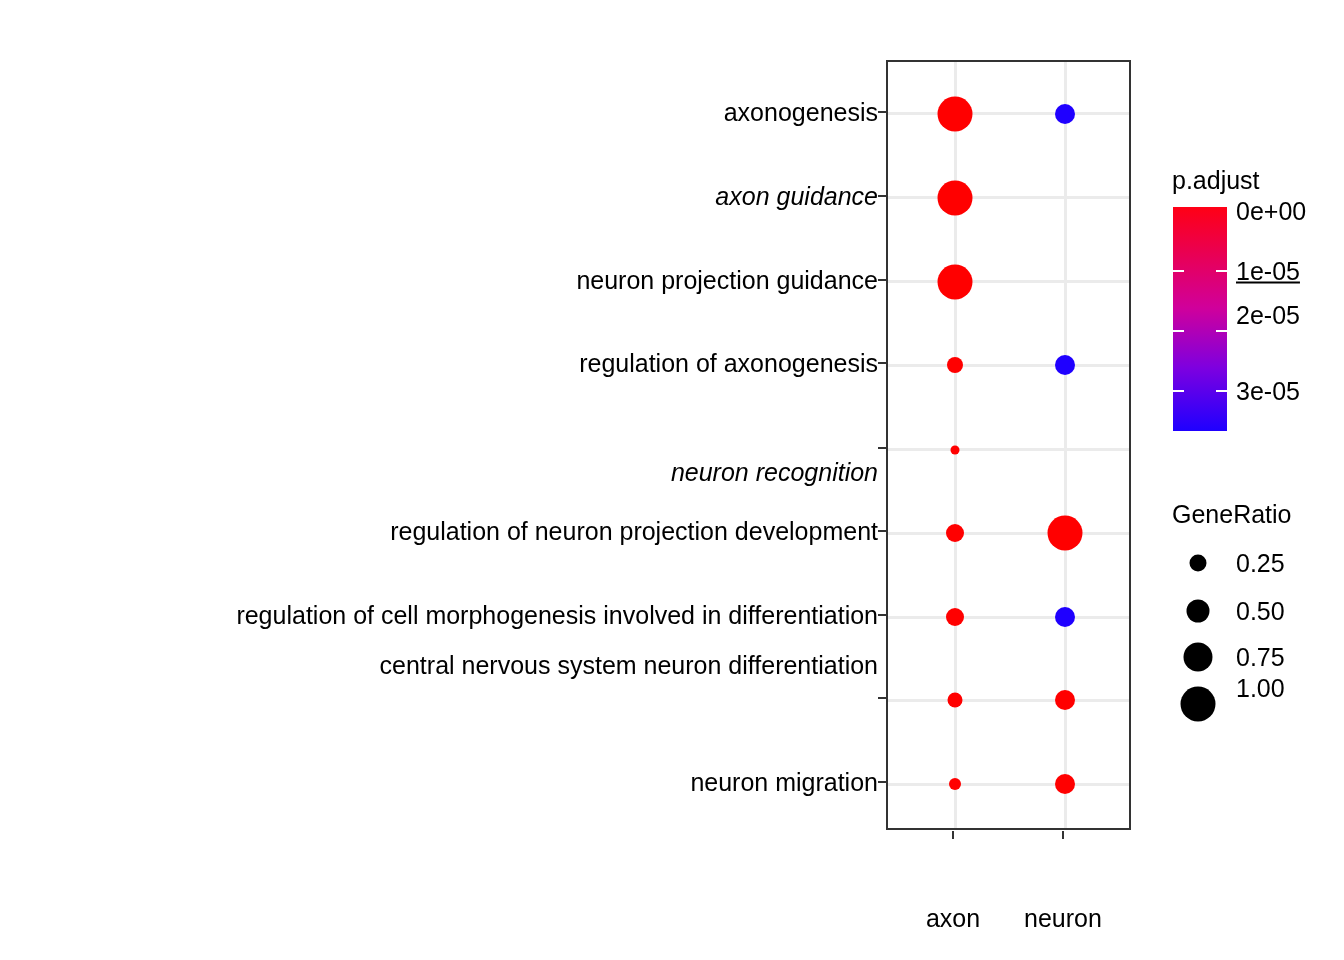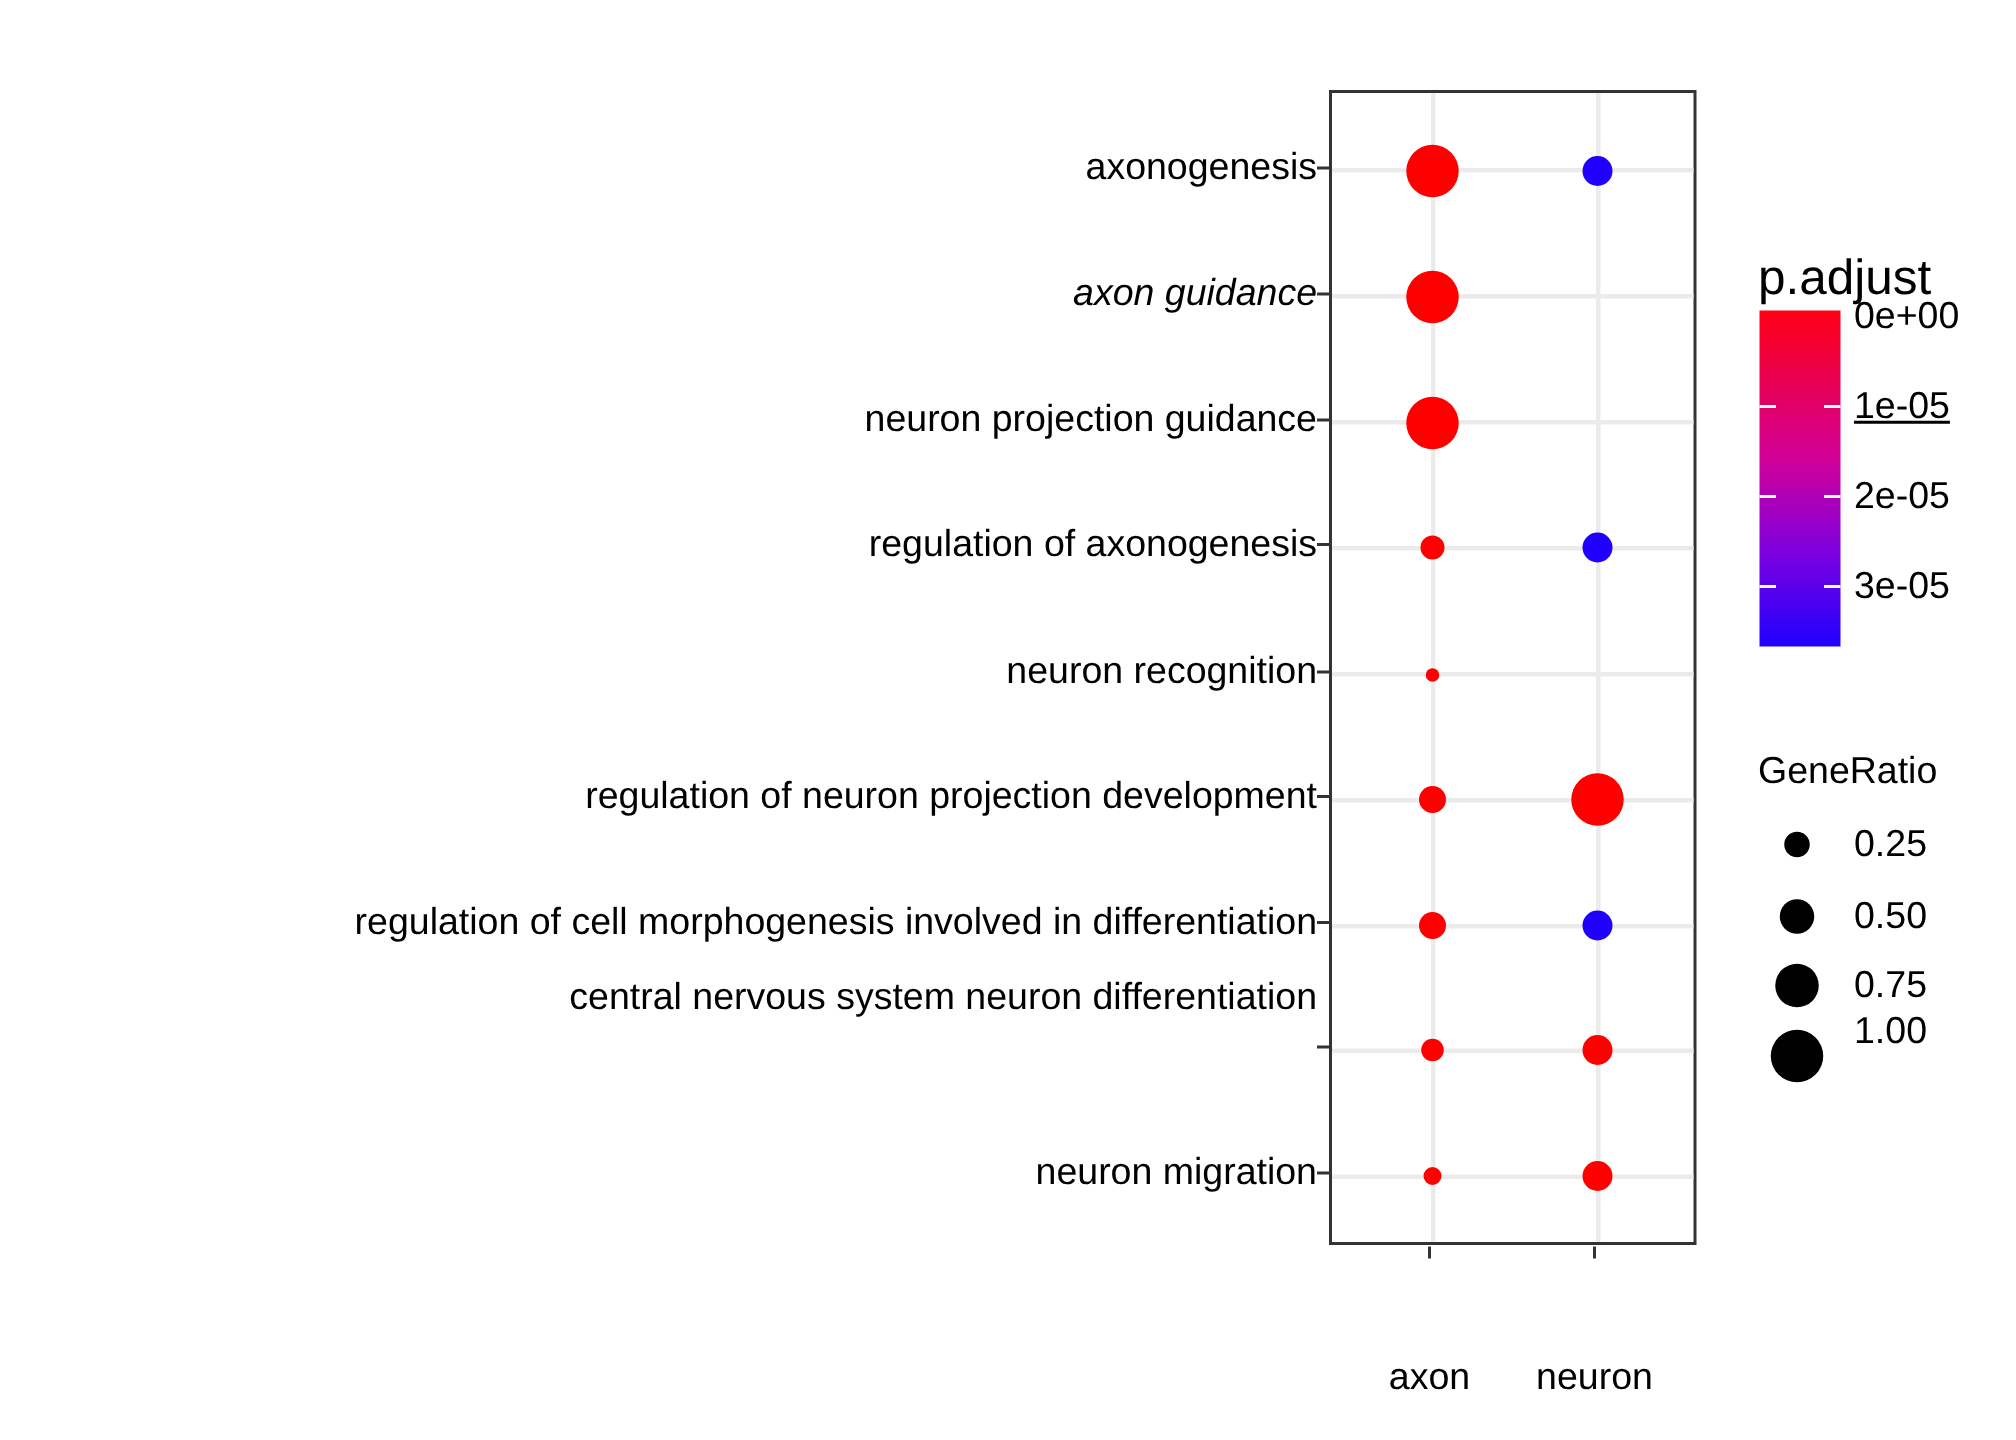--- a/index.html
+++ b/index.html
@@ -90,21 +90,21 @@
     transform: translateX(-50%);
     white-space: pre;
     color: #000;
   }
 
   
   #legend-padjust-title {
     position: absolute;
     left: 1172px;
     top: 168px;
-    font-size: 33px;
+    font-size: 25px;
     line-height: 1;
     white-space: nowrap;
   }
   #colorbar {
     position: absolute;
     left: 1173px;
     top: 207px;
     width: 54px;
     height: 224px;
     background: linear-gradient(to bottom, #ff0015 0%, #d0009b 45%, #7d00e0 72%, #1f00ff 100%);
@@ -161,21 +161,21 @@
 
     <div class="ytick-label" style="right:466px; top:196px;font-style:italic;">axon guidance</div>
     <div class="ytick-mark" style="left:878px; top:196px;"></div>
 
     <div class="ytick-label" style="right:466px; top:280px;">neuron projection guidance</div>
     <div class="ytick-mark" style="left:878px; top:280px;"></div>
 
     <div class="ytick-label" style="right:466px; top:363px;">regulation of axonogenesis</div>
     <div class="ytick-mark" style="left:878px; top:363px;"></div>
 
-    <div class="ytick-label" style="right:466px; top:448px;">neuron recognition</div>
+    <div class="ytick-label" style="right:466px; top:472px;font-style:italic;">neuron recognition</div>
     <div class="ytick-mark" style="left:878px; top:448px;"></div>
 
     <div class="ytick-label" style="right:466px; top:531px;">regulation of neuron projection development</div>
     <div class="ytick-mark" style="left:878px; top:531px;"></div>
 
     <div class="ytick-label" style="right:466px; top:615px;">regulation of cell morphogenesis involved in differentiation</div>
     <div class="ytick-mark" style="left:878px; top:615px;"></div>
 
     <div class="ytick-label" style="right:466px; top:665px;">central nervous system neuron differentiation</div>
     <div class="ytick-mark" style="left:878px; top:698px;"></div>
@@ -246,21 +246,21 @@
       <div class="cbar-tick left" style="top:64px;"></div>
       <div class="cbar-tick right" style="top:64px;"></div>
       <div class="cbar-tick left" style="top:124px;"></div>
       <div class="cbar-tick right" style="top:124px;"></div>
       <div class="cbar-tick left" style="top:184px;"></div>
       <div class="cbar-tick right" style="top:184px;"></div>
     </div>
 
     <div class="cbar-label" style="top:211px;">0e+00</div>
     <div class="cbar-label" style="top:271px;text-decoration:underline;">1e-05</div>
-    <div class="cbar-label" style="top:331px;">2e-05</div>
+    <div class="cbar-label" style="top:315px;">2e-05</div>
     <div class="cbar-label" style="top:391px;">3e-05</div>
   </div>
 
   <div>
     <div id="legend-generatio-title">GeneRatio</div>
 
     <div class="size-dot" style="left:1198px; top:563px; width:17px; height:17px;"></div>
     <div class="size-label" style="top:563px;">0.25</div>
 
     <div class="size-dot" style="left:1198px; top:611px; width:23px; height:23px;"></div>

